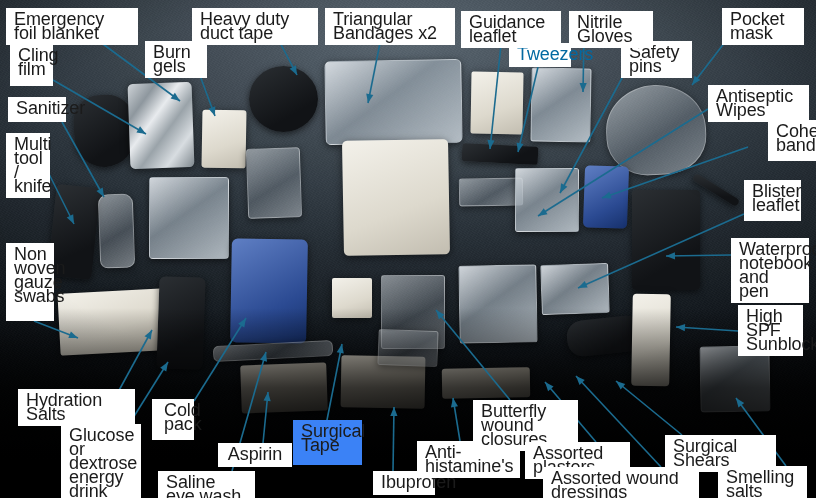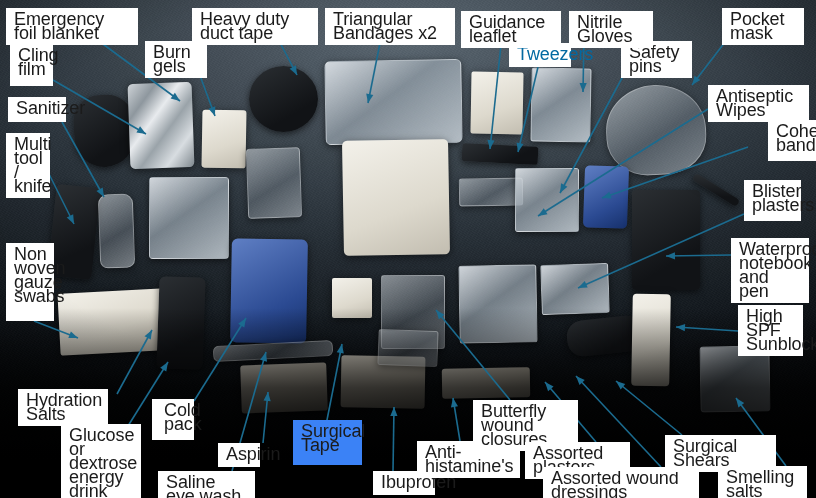--- a/index.html
+++ b/index.html
@@ -255,45 +255,45 @@
       <div class="label" style="left: 10px; top: 44px; width: 43px; min-height: 42px; background: rgb(255, 255, 255); color: rgb(27, 27, 27);">Cling
 film</div>
       <div class="label" style="left: 8px; top: 97px; width: 58px; min-height: 25px; background: rgb(255, 255, 255); color: rgb(27, 27, 27);">Sanitizer</div>
       <div class="label" style="left: 6px; top: 133px; width: 44px; min-height: 60px; background: rgb(255, 255, 255); color: rgb(27, 27, 27);">Multi
 tool /
 knife</div>
       <div class="label u" style="left: 6px; top: 243px; width: 48px; min-height: 78px; background: rgb(255, 255, 255); color: rgb(27, 27, 27);">Non
 woven
 gauze
 swabs</div>
-      <div class="label" style="left: 18px; top: 389px; width: 90px; min-height: 24px; background: rgb(255, 255, 255); color: rgb(27, 27, 27);">Hydration Salts</div>
+      <div class="label" style="left: 18px; top: 389px; width: 117px; min-height: 24px; background: rgb(255, 255, 255); color: rgb(27, 27, 27);">Hydration Salts</div>
       <div class="label" style="left: 61px; top: 424px; width: 80px; min-height: 57px; background: rgb(255, 255, 255); color: rgb(27, 27, 27);">Glucose or
 dextrose
 energy drink</div>
       <div class="label" style="left: 152px; top: 399px; width: 42px; min-height: 41px; background: rgb(255, 255, 255); color: rgb(27, 27, 27); padding-left: 12px;">Cold
 pack</div>
       <div class="label" style="left: 158px; top: 471px; width: 97px; min-height: 24px; background: rgb(255, 255, 255); color: rgb(27, 27, 27);">Saline eye wash</div>
-      <div class="label" style="left: 218px; top: 443px; width: 42px; min-height: 24px; background: rgb(255, 255, 255); color: rgb(27, 27, 27); text-align: center;">Aspirin</div>
+      <div class="label" style="left: 218px; top: 443px; width: 74px; min-height: 24px; background: rgb(255, 255, 255); color: rgb(27, 27, 27); text-align: center;">Aspirin</div>
       <div class="label" style="left: 293px; top: 420px; width: 69px; min-height: 45px; background: #3b82f6; color: rgb(27, 27, 27);">Surgical
 Tape</div>
       <div class="label" style="left: 373px; top: 471px; width: 62px; min-height: 24px; background: rgb(255, 255, 255); color: rgb(27, 27, 27);">Ibuprofen</div>
       <div class="label u" style="left: 417px; top: 441px; width: 103px; min-height: 24px; background: rgb(255, 255, 255); color: rgb(27, 27, 27);">Anti-histamine's</div>
       <div class="label" style="left: 473px; top: 400px; width: 105px; min-height: 41px; background: rgb(255, 255, 255); color: rgb(27, 27, 27);">Butterfly wound
 closures</div>
       <div class="label" style="left: 525px; top: 442px; width: 105px; min-height: 24px; background: rgb(255, 255, 255); color: rgb(27, 27, 27);">Assorted plasters</div>
       <div class="label" style="left: 543px; top: 467px; width: 156px; min-height: 24px; background: rgb(255, 255, 255); color: rgb(27, 27, 27);">Assorted wound dressings</div>
       <div class="label" style="left: 665px; top: 435px; width: 111px; min-height: 24px; background: rgb(255, 255, 255); color: rgb(27, 27, 27);">Surgical Shears</div>
       <div class="label" style="left: 718px; top: 466px; width: 89px; min-height: 24px; background: rgb(255, 255, 255); color: rgb(27, 27, 27);">Smelling salts</div>
       <div class="label" style="left: 738px; top: 305px; width: 65px; min-height: 41px; background: rgb(255, 255, 255); color: rgb(27, 27, 27);">High SPF
 Sunblock</div>
       <div class="label" style="left: 731px; top: 238px; width: 78px; min-height: 58px; background: rgb(255, 255, 255); color: rgb(27, 27, 27);">Waterproof
 notebook
 and pen</div>
       <div class="label" style="left: 744px; top: 180px; width: 57px; min-height: 41px; background: rgb(255, 255, 255); color: rgb(27, 27, 27);">Blister
-plasters</div>
+leaflet</div>
       <div class="label" style="left: 768px; top: 120px; width: 66px; min-height: 41px; background: rgb(255, 255, 255); color: rgb(27, 27, 27);">Cohesive
 bandage</div>
       <div class="label" style="left: 708px; top: 85px; width: 101px; min-height: 24px; background: rgb(255, 255, 255); color: rgb(27, 27, 27);">Antiseptic Wipes</div>
       <div class="label" style="left: 722px; top: 8px; width: 82px; min-height: 25px; background: rgb(255, 255, 255); color: rgb(27, 27, 27);">Pocket mask</div>
       <div class="label" style="left: 621px; top: 41px; width: 71px; min-height: 24px; background: rgb(255, 255, 255); color: rgb(27, 27, 27);">Safety pins</div>
       <div class="label" style="left: 569px; top: 11px; width: 84px; min-height: 24px; background: rgb(255, 255, 255); color: rgb(27, 27, 27);">Nitrile Gloves</div>
       <div class="label" style="left: 509px; top: 43px; width: 62px; min-height: 24px; background: rgb(255, 255, 255); color: #0369a1;">Tweezers</div>
       <div class="label" style="left: 461px; top: 11px; width: 100px; min-height: 24px; background: rgb(255, 255, 255); color: rgb(27, 27, 27);">Guidance leaflet</div>
       <div class="label" style="left: 325px; top: 8px; width: 130px; min-height: 25px; background: rgb(255, 255, 255); color: rgb(27, 27, 27);">Triangular Bandages x2</div>
       <div class="label" style="left: 192px; top: 8px; width: 126px; min-height: 25px; background: rgb(255, 255, 255); color: rgb(27, 27, 27);">Heavy duty duct tape</div>

